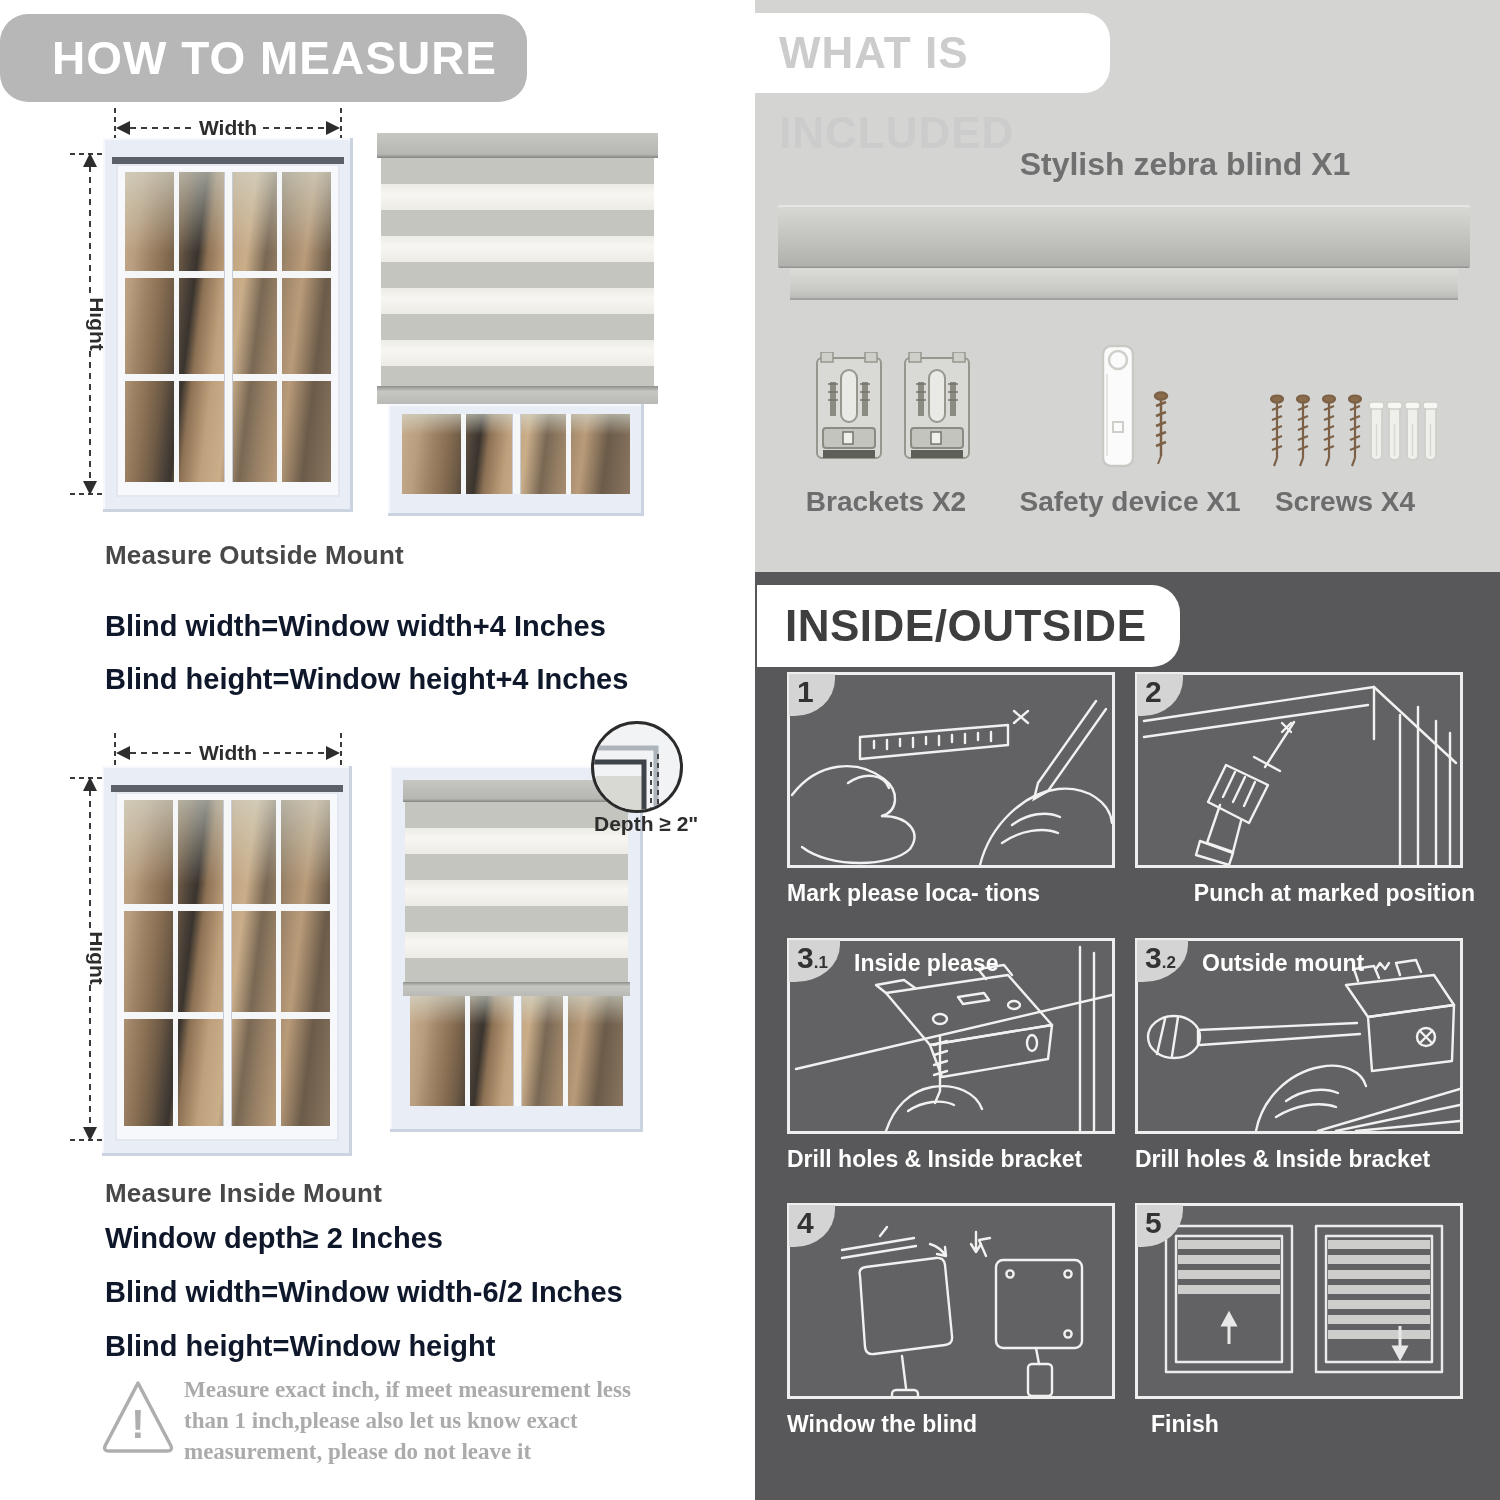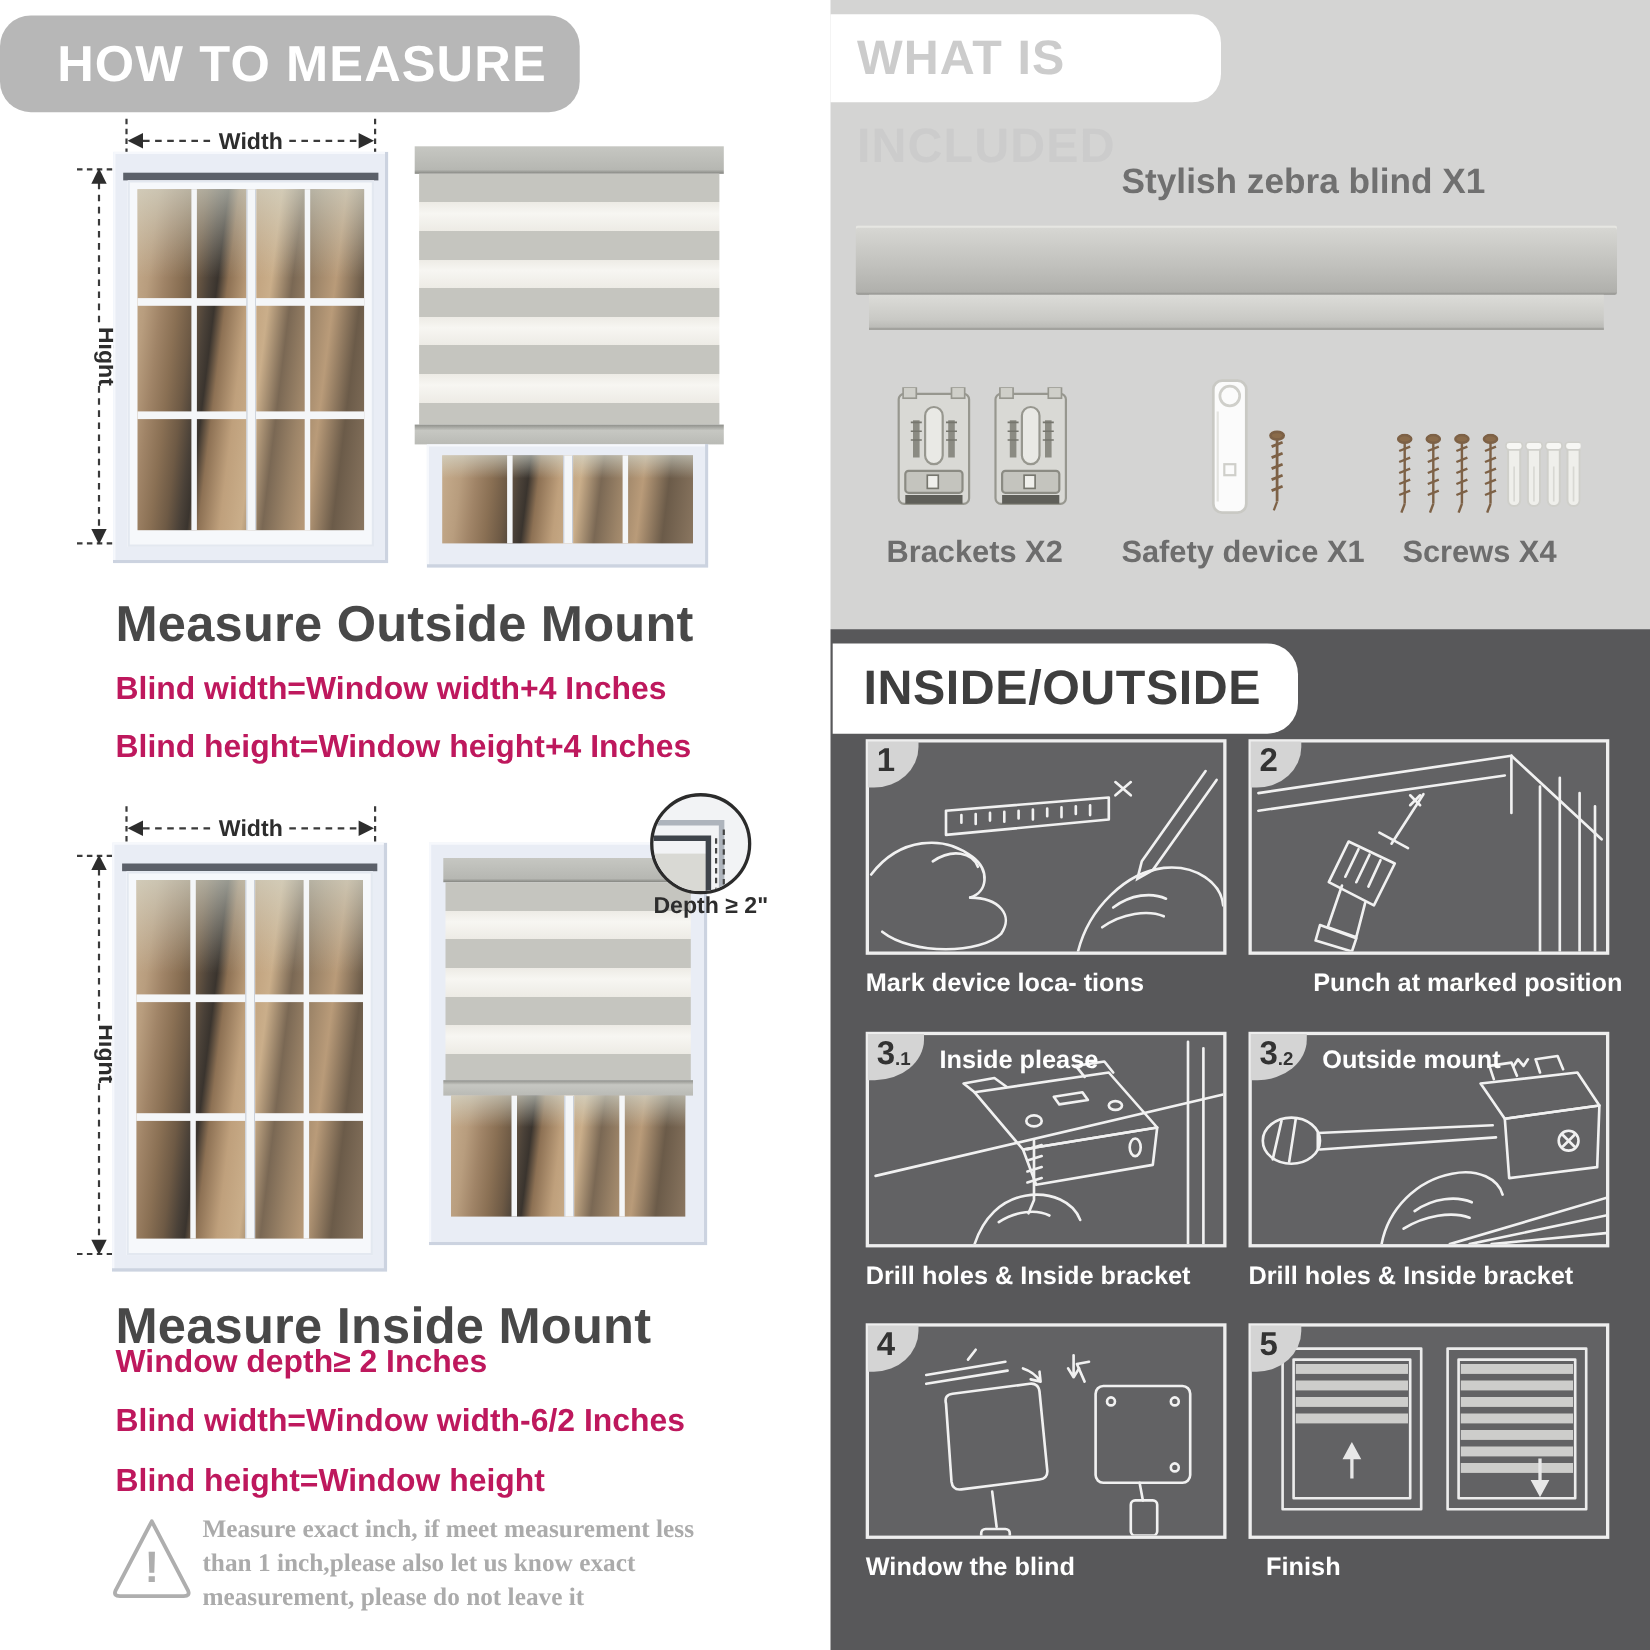--- a/index.html
+++ b/index.html
@@ -14,22 +14,22 @@
   .panel-right-top{left:755px;top:0;width:745px;height:572px;background:#d4d4d3;}
   .hdr-included{left:0px;top:13px;width:355px;height:80px;background:#ffffff;border-radius:0 26px 26px 0;
             color:#cccccc;font-size:44px;font-weight:bold;line-height:80px;padding-left:24px;
             box-sizing:border-box;letter-spacing:1px;}
   .panel-right-dark{left:755px;top:572px;width:745px;height:928px;background:#58585a;}
   .hdr-mount{left:2px;top:13px;width:423px;height:82px;background:#ffffff;border-radius:0 28px 28px 0;
             color:#3e3e3e;font-size:44px;font-weight:bold;line-height:82px;padding-left:28px;
             box-sizing:border-box;letter-spacing:.5px;}
 
   
-  .m-title{font-size:46px;font-weight:bold;color:#484848;letter-spacing:.2px;}
-  .m-line{font-size:29px;font-weight:bold;color:#be185d;}
+  .m-title{font-size:26px;font-weight:bold;color:#484848;letter-spacing:.2px;}
+  .m-line{font-size:29px;font-weight:bold;color:#0f172a;}
   .warn-text{font-size:23px;font-weight:bold;color:#ababab;line-height:31px;width:452px;font-family:Liberation Serif, serif;}
   .depth-label{font-size:21px;font-weight:bold;color:#2d2d2d;}
 
   
   .win{background:#e9edf5;box-shadow:inset -3px -3px 0 #ccd3e0, inset 2px 2px 0 #f6f8fc;}
   .win-dark{position:absolute;left:9px;right:9px;top:19px;height:7px;background:#5b6069;}
   .win-inner{position:absolute;left:13px;right:13px;top:26px;bottom:15px;background:#f6f8fb;
              box-shadow:inset 0 0 0 2px #e3e8f0;}
   .glass{position:absolute;left:22px;right:22px;top:34px;bottom:30px;
     background:
@@ -314,21 +314,21 @@
           <path d="M190,190 C200,150 234,118 268,114 C298,111 320,128 322,148"></path>
           <path d="M222,150 C238,138 257,136 270,142 M212,168 C230,155 254,152 268,158"></path>
         </g>
       </svg>
       <div class="badge">
         <span>1</span>
         <span class="sub"></span>
       </div>
       <div class="step-title"></div>
     </div>
-    <div class="caption" style="left:32px;top:308px;">Mark device loca- tions</div>
+    <div class="caption" style="left:32px;top:308px;">Mark please loca- tions</div>
 
     <div class="step" style="left:380px;top:100px;">
       <svg width="100%" height="100%" viewBox="0 0 322 190" preserveAspectRatio="none">
         <g stroke="#f1f1f1" stroke-width="2.4" fill="none" stroke-linecap="round" stroke-linejoin="round">
           <path d="M6,46 L236,12 M236,12 L318,88"></path>
           <path d="M262,40 V190 M280,32 V190 M298,46 V190 M312,58 V190"></path>
           <path d="M236,12 L236,64 M6,62 L230,30"></path>
           <path d="M144,48 l9,9 M153,48 l-9,9"></path>
           <path d="M149,58 L127,92 M149,58 l7,-11"></path>
           <path d="M116,82 L142,96"></path>

